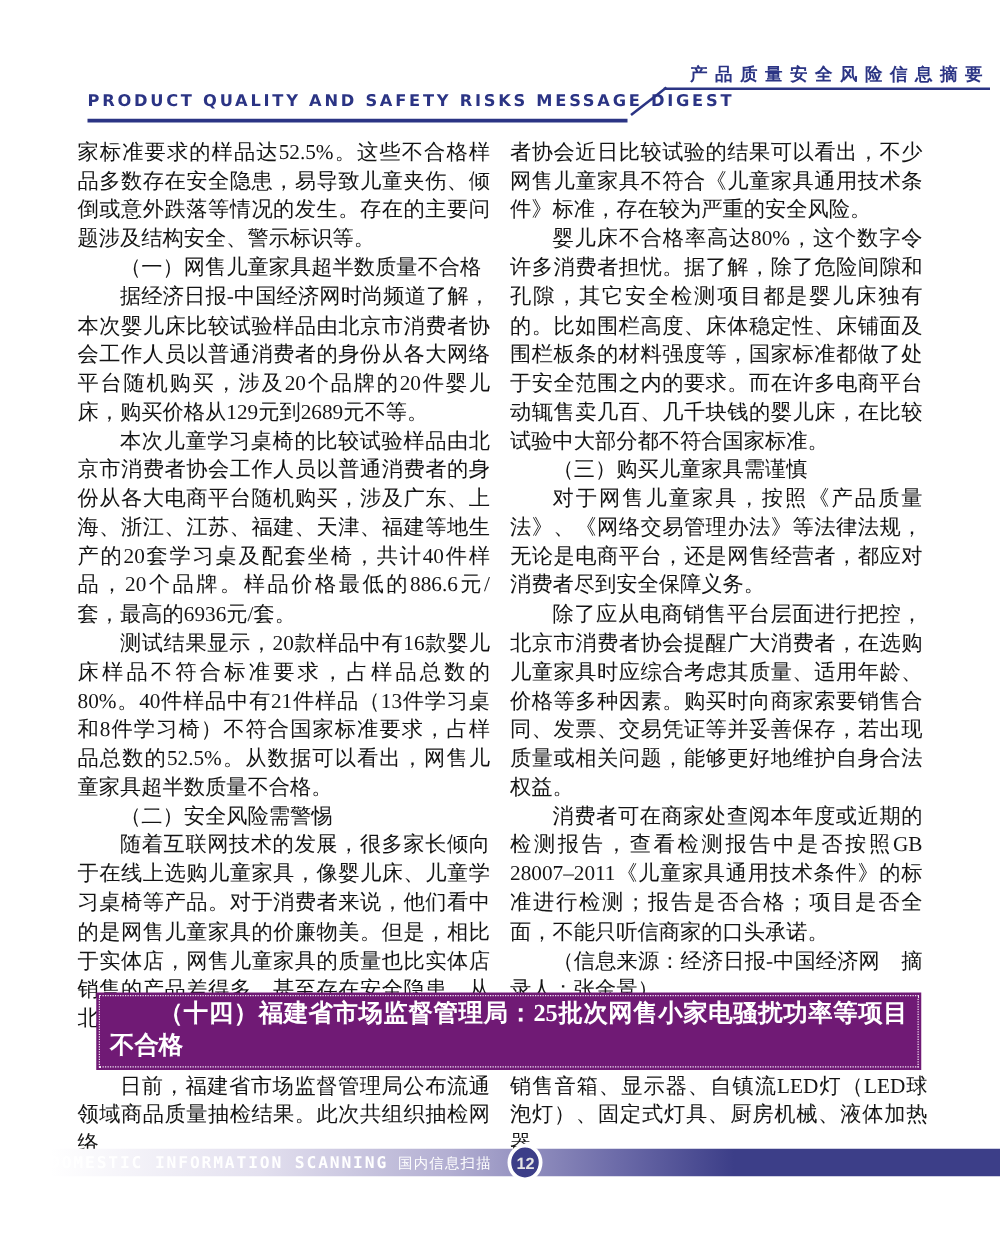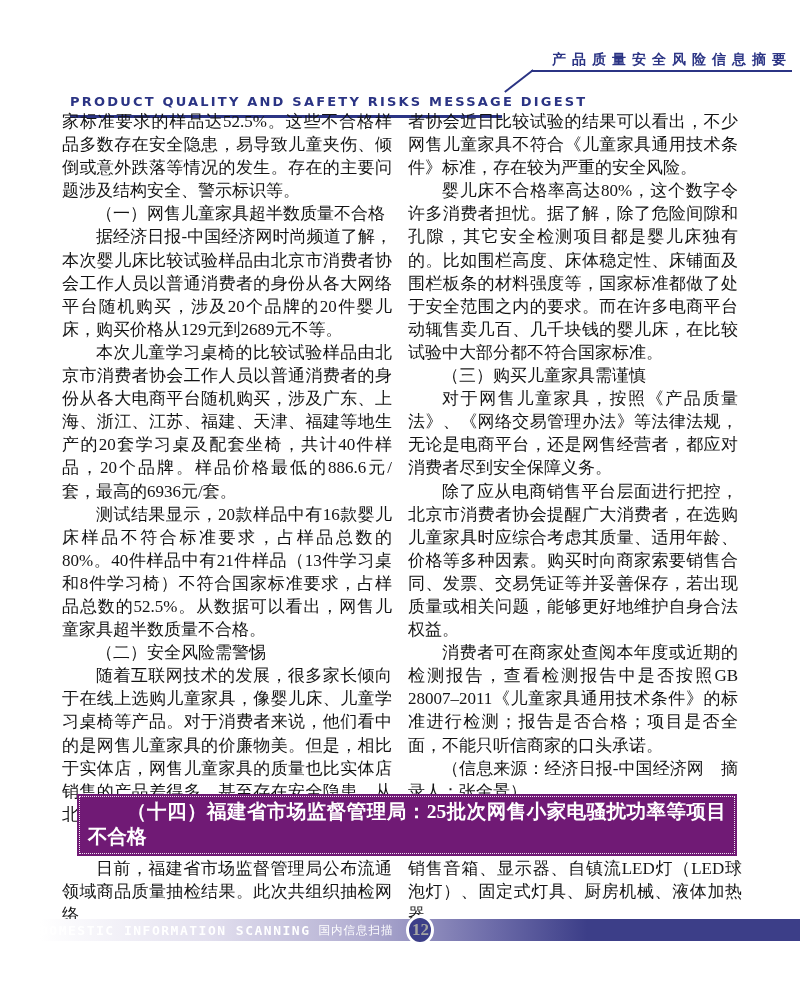--- a/index.html
+++ b/index.html
@@ -6,21 +6,21 @@
   .page{position:relative;width:800px;height:976px;background:#ffffff;overflow:hidden;
         font-family:"Liberation Serif","DejaVu Serif",serif;}
 
   
   .header-cn{position:absolute;top:51px;right:8px;color:#2b3484;font-size:14px;font-weight:bold;
              letter-spacing:6px;font-family:"DejaVu Sans","Liberation Sans",sans-serif;white-space:nowrap;}
   .header-cn-rule{position:absolute;top:70px;left:531px;width:261px;border-top:2px solid #2b3484;}
   .header-diag{position:absolute;top:80px;left:501px;width:36px;border-top:2px solid #2b3484;
                transform:rotate(-38deg);}
   .header-en-wrap{position:absolute;left:70px;top:72px;width:432px;border-bottom:3px solid #2b3484;
-                  padding-bottom:5px;margin-top:20px;}
+                  padding-bottom:5px;}
   .header-en{color:#2b3484;font-size:13px;font-weight:bold;letter-spacing:2.2px;
              font-family:"DejaVu Sans","Liberation Sans",sans-serif;white-space:nowrap;}
 
   
   .col{position:absolute;top:95px;width:330px;margin-top:15px;}
   .col-left{left:62px;}
   .col-right{left:408px;}
   .col p{margin:0;font-size:17px;line-height:23.1px;text-align:justify;color:#141414;}
   p.indent{text-indent:2em;}
   p.bold{font-weight:normal;}
@@ -40,23 +40,23 @@
 
   
   .footer{position:absolute;left:40px;right:0;top:919px;height:22px;
           background:linear-gradient(90deg,#ffffff 0%,#e3e0ef 22%,#b3afd2 42%,#6b6aa8 60%,#3c3e88 72%,#3c3e88 100%);
           display:flex;align-items:center;}
   .footer-en{color:#ffffff;font-size:13px;font-weight:bold;letter-spacing:1.5px;
              font-family:"DejaVu Sans Mono","Liberation Mono",monospace;white-space:nowrap;}
   .footer-cn{color:#ffffff;font-size:11.5px;margin-left:8px;letter-spacing:1px;
              font-family:"DejaVu Sans","Liberation Sans",sans-serif;white-space:nowrap;}
   .footer-badge{min-width:22px;height:24px;border-radius:50%;background:#3c3e88;border:3px solid #ffffff;
-                color:#a3a3a3;font-size:17px;font-weight:bold;display:flex;align-items:center;
+                color:#e5e5e5;font-size:13px;font-weight:bold;display:flex;align-items:center;
                 justify-content:center;margin-left:13px;margin-right:42px;
-                font-family:Liberation Serif, serif;}
+                font-family:Liberation Sans, sans-serif;}
 </style>
 </head>
 <body>
 
 <div class="page">
 
   <div class="header-cn">产品质量安全风险信息摘要</div>
   <div class="header-cn-rule"></div>
   <div class="header-diag"></div>
   <div class="header-en-wrap">

